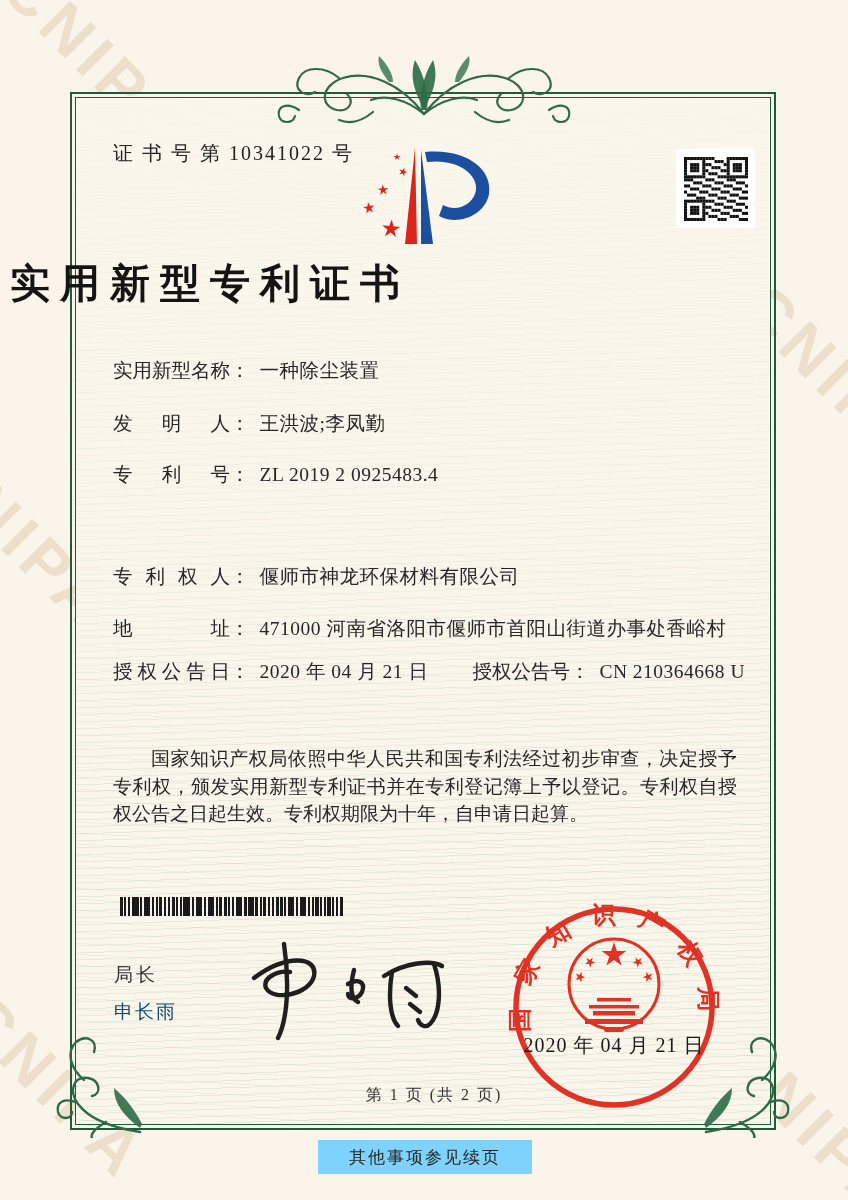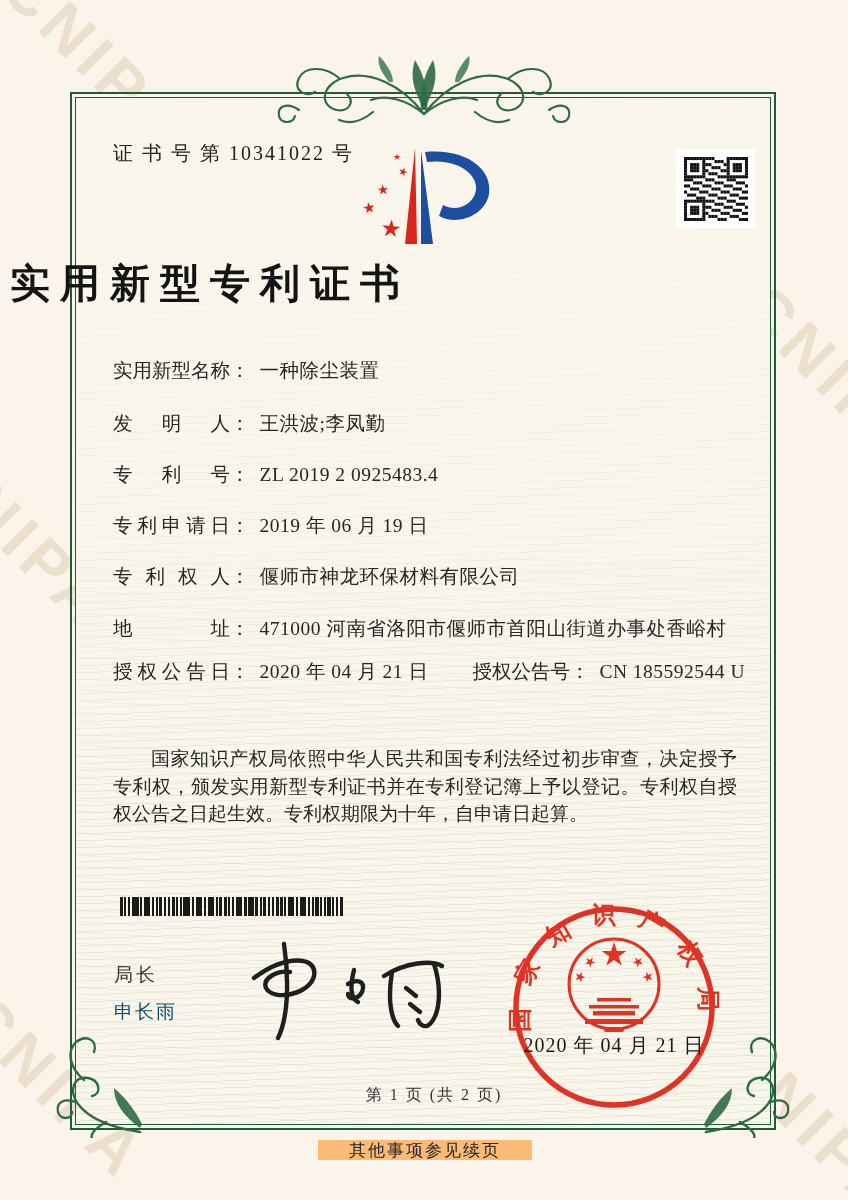--- a/index.html
+++ b/index.html
@@ -126,22 +126,22 @@
     position:absolute;left:505px;top:1032px;width:218px;z-index:5;
     text-align:center;font-size:20px;color:#1a1a1a;letter-spacing:1px;
   }
 
   
   .page-info{
     position:absolute;left:0;top:1085px;width:848px;z-index:3;
     text-align:center;font-size:16px;letter-spacing:2px;color:#333;margin-left:10px;
   }
   .cont-note{
-    position:absolute;left:318px;top:1140px;width:214px;height:20px;z-index:3;
-    background:#fdba74;display:flex;align-items:center;justify-content:center;
+    position:absolute;left:318px;top:1140px;width:214px;height:34px;z-index:3;
+    background:#7dd3fc;display:flex;align-items:center;justify-content:center;
     font-size:17px;letter-spacing:2px;color:#262626;
   }
 </style>
 </head>
 <body style="--border_green: #1d5b39; --seal_red: #e02517; --logo_red: #da251c; --logo_blue: #1c4fa0;">
 
 <div class="page">
 
   <div class="wm" style="left:-20px;top:20px;">CNIPA</div>
   <div class="wm" style="left:200px;top:170px;font-size:70px;">CNIPA</div>
@@ -432,31 +432,28 @@
 
   <div class="field-row" style="top:357px;">
     <span class="flabel">实用新型名称</span><span class="fcolon">：</span><span class="fvalue">一种除尘装置</span>
   </div>
   <div class="field-row" style="top:410px;">
     <span class="flabel">发明人</span><span class="fcolon">：</span><span class="fvalue">王洪波;李凤勤</span>
   </div>
   <div class="field-row" style="top:461px;">
     <span class="flabel">专利号</span><span class="fcolon">：</span><span class="fvalue">ZL 2019 2 0925483.4</span>
   </div>
-  <div class="field-row" style="top:512px;">
-    <span class="flabel">专利申请日</span><span class="fcolon">：</span><span class="fvalue">2019 年 06 月 19 日</span>
-  </div>
   <div class="field-row" style="top:563px;">
     <span class="flabel">专利权人</span><span class="fcolon">：</span><span class="fvalue">偃师市神龙环保材料有限公司</span>
   </div>
   <div class="field-row" style="top:615px;">
     <span class="flabel">地址</span><span class="fcolon">：</span><span class="fvalue">471000 河南省洛阳市偃师市首阳山街道办事处香峪村</span>
   </div>
   <div class="field-row" style="top:658px;">
-    <span class="flabel">授权公告日</span><span class="fcolon">：</span><span class="fvalue">2020 年 04 月 21 日</span><span class="pair2">授权公告号</span><span class="fcolon">：</span><span class="fvalue">CN 185592544 U</span>
+    <span class="flabel">授权公告日</span><span class="fcolon">：</span><span class="fvalue">2020 年 04 月 21 日</span><span class="pair2">授权公告号</span><span class="fcolon">：</span><span class="fvalue">CN 210364668 U</span>
   </div>
 
   <div class="body-text">
     <p>国家知识产权局依照中华人民共和国专利法经过初步审查，决定授予专利权，颁发实用新型专利证书并在专利登记簿上予以登记。专利权自授权公告之日起生效。专利权期限为十年，自申请日起算。</p>
   </div>
 
   <div class="barcode"></div>
 
   <div class="signer-title">局长</div>
   <div class="signer-name">申长雨</div>

